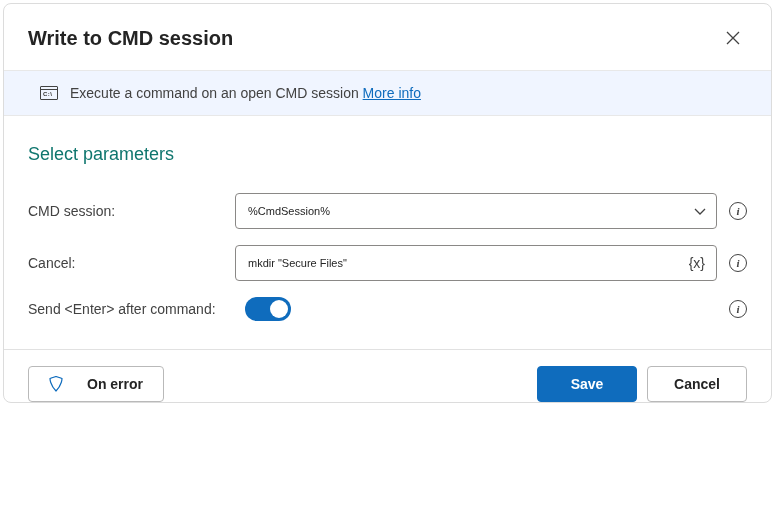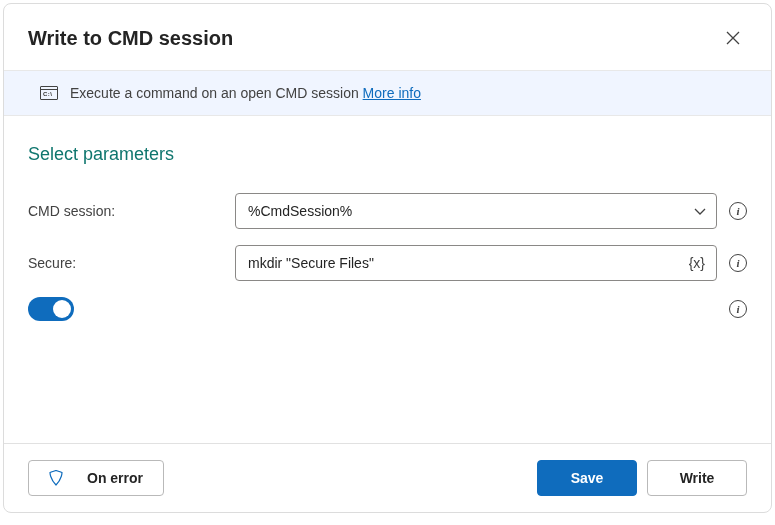--- a/index.html
+++ b/index.html
@@ -11,21 +11,21 @@
       font-family: "Segoe UI", -apple-system, sans-serif;
       font-size: 14px;
       color: #323130;
       background: #fff;
       width: 775px;
       height: 525px;
       overflow: hidden;
     }
     .dialog {
       width: 769px;
-      height: 510px;
+      height: 400px;
       margin: 3px;
       border: 1px solid #dcdcdc;
       border-radius: 8px;
       display: flex;
       flex-direction: column;
       overflow: hidden;
       background: #fff;
     }
     .header {
       display: flex;
@@ -114,21 +114,21 @@
     .select-wrap, .input-wrap {
       flex: 1;
       position: relative;
     }
     .select-field, .text-field {
       width: 100%;
       height: 36px;
       border: 1px solid #8a8886;
       border-radius: 4px;
       padding: 0 36px 0 12px;
-      font-size: 14px;
+      font-size: 11px;
       font-family: inherit;
       color: #242424;
       background: #fff;
       outline: none;
       cursor: pointer;
     }
     .text-field {
       cursor: text;
     }
     .chevron-down {
@@ -264,29 +264,30 @@
       <div class="select-wrap">
         <input type="text" class="select-field" readonly="" value="%CmdSession%" style="">
         <svg class="chevron-down" width="14" height="14" viewBox="0 0 14 14">
           <path d="M2 5 L7 10 L12 5" stroke="#424242" stroke-width="1.3" fill="none"></path>
         </svg>
       </div>
       <div class="info-icon">i</div>
     </div>
 
     <div class="param-row">
-      <div class="param-label">Secure:</div>
+      <div class="param-label">Cancel:</div>
       <div class="input-wrap">
         <input type="text" class="text-field" value="mkdir &quot;Secure Files&quot;" style="">
         <span class="var-icon">{x}</span>
       </div>
       <div class="info-icon">i</div>
     </div>
 
     <div class="toggle-row">
+      <div class="param-label" style="width:205px">Send &lt;Enter&gt; after command:</div>
       <div class="toggle-wrap">
         <div class="toggle">
           <div class="toggle-knob"></div>
         </div>
       </div>
       <div class="info-icon">i</div>
     </div>
   </div>
 
   <div class="footer">
@@ -294,17 +295,17 @@
       <svg class="shield-icon" viewBox="0 0 14 16">
         <path d="M7 0.5 C7 0.5 2 2 1 2.5 C1 2.5 1 9 7 15 C13 9 13 2.5 13 2.5 C12 2 7 0.5 7 0.5 Z" fill="none" stroke="#0f6cbd" stroke-width="1.2"></path>
       </svg>
       <span>On error</span>
     </button>
     <div class="footer-right">
       <button class="btn btn-primary">
         <span>Save</span>
       </button>
       <button class="btn">
-        <span>Write</span>
+        <span>Cancel</span>
       </button>
     </div>
   </div>
 </div>
 
 </body></html>

